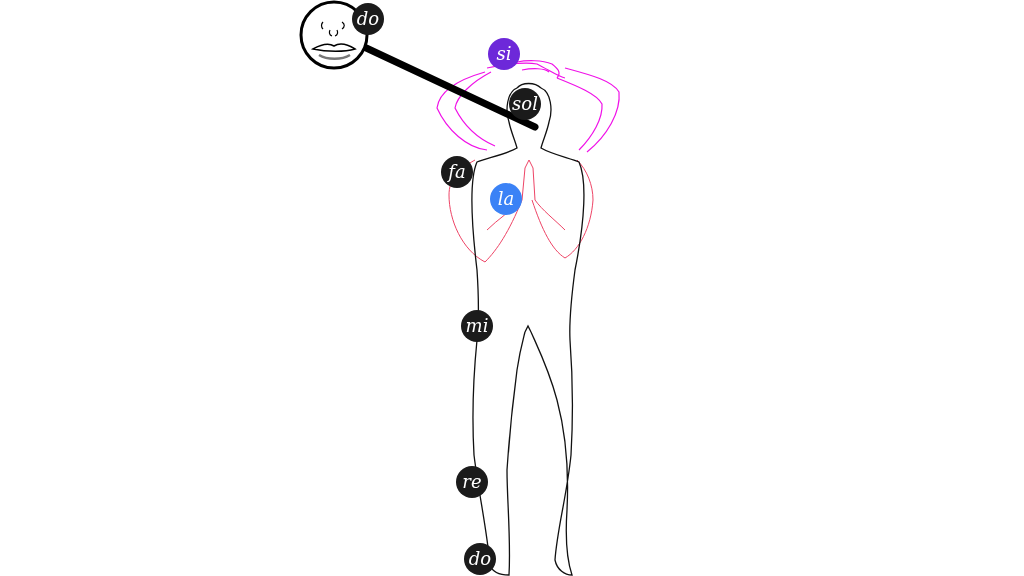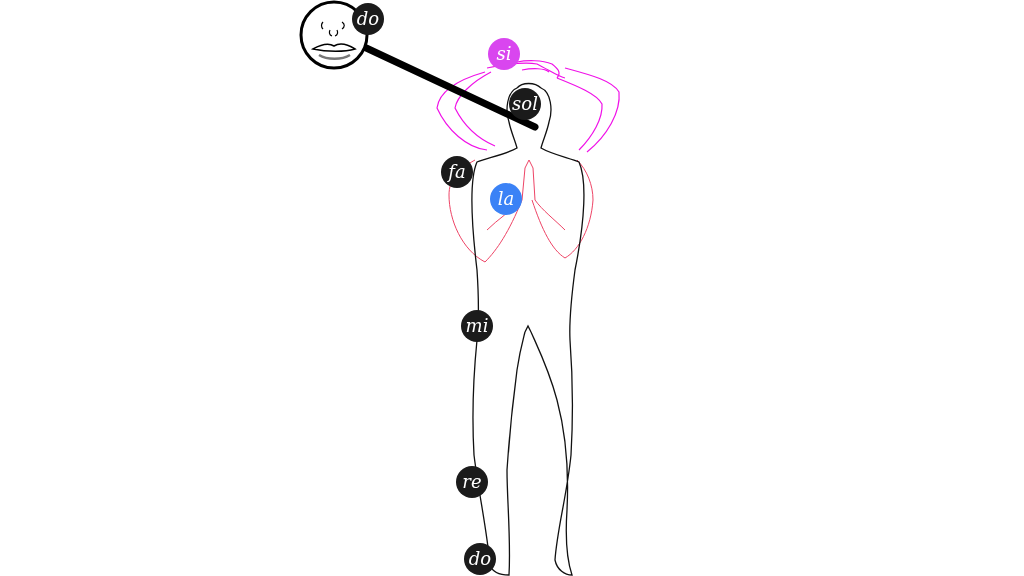--- a/index.html
+++ b/index.html
@@ -5,21 +5,21 @@
   html, body { margin:0; padding:0; background:#ffffff; }
   body { width:1024px; height:576px; position:relative; overflow:hidden; }
   #stage { position:absolute; left:17px; top:0; width:1024px; height:576px; }
   .note {
     position:absolute; width:32px; height:32px; border-radius:50%;
     display:flex; align-items:center; justify-content:center;
     color:#ffffff; font-family:"DejaVu Serif", serif; font-style:italic;
     font-size:18px; line-height:1; box-sizing:border-box;
   }
   .note.dark { background:#1b1b1b; }
-  .note.magenta { background:#d946ef; }
+  .note.magenta { background:#6d28d9; }
   .note.red { background:#3b82f6; }
 </style>
 </head>
 <body>
 
 <div id="stage">
   <svg width="1024" height="576" viewBox="0 0 1024 576">
 
     <g fill="none" stroke="#f010e8" stroke-width="1.2">
       <path d="M468 72 C 440 80, 422 92, 420 108 C 430 130, 450 148, 470 150"></path>

